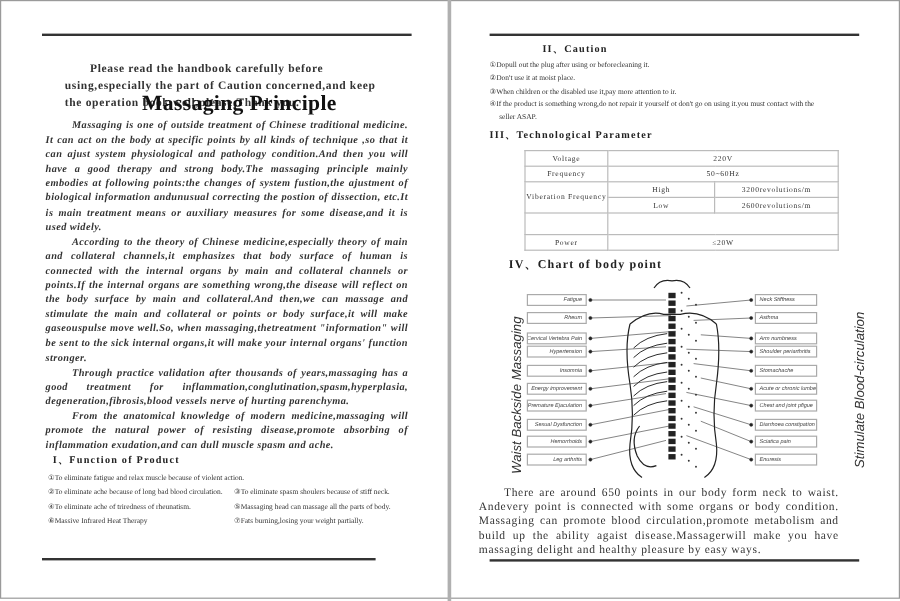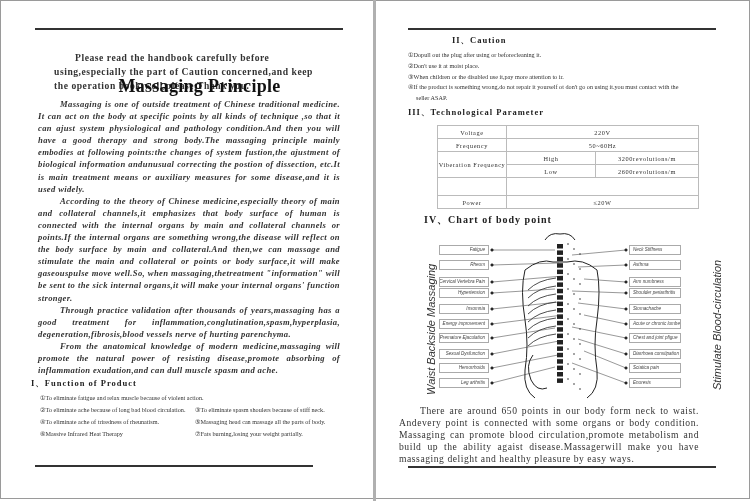--- a/index.html
+++ b/index.html
@@ -43,21 +43,21 @@
 <div class="intro">
     <p class="l1">Please read the handbook carefully before using,especially the part of Caution concerned,and keep the operation book well,please,Thank you.</p>
   </div>
 <div class="title">Massaging Principle</div>
 <div class="body-text">
   <p>Massaging is one of outside treatment of Chinese traditional medicine. It can act on the body at specific points by all kinds of technique ,so that it can ajust system physiological and pathology condition.And then you will have a good therapy and strong body.The massaging principle mainly embodies at following points:the changes of system fustion,the ajustment of biological information andunusual correcting the postion of dissection, etc.It is main treatment means or auxiliary measures for some disease,and it is used widely.</p>
   <p>According to the theory of Chinese medicine,especially theory of main and collateral channels,it emphasizes that body surface of human is connected with the internal organs by main and collateral channels or points.If the internal organs are something wrong,the disease will reflect on the body surface by main and collateral.And then,we can massage and stimulate the main and collateral or points or body surface,it will make gaseouspulse move well.So, when massaging,thetreatment "information" will be sent to the sick internal organs,it will make your internal organs' function stronger.</p>
   <p>Through practice validation after thousands of years,massaging has a good treatment for inflammation,conglutination,spasm,hyperplasia, degeneration,fibrosis,blood vessels nerve of hurting parenchyma.</p>
   <p>From the anatomical knowledge of modern medicine,massaging will promote the natural power of resisting disease,promote absorbing of inflammation exudation,and can dull muscle spasm and ache.</p>
 </div>
-<div class="sec-h" style="left:31px;top:378px;text-align:center;">I、Function of Product</div>
+<div class="sec-h" style="left:44px;top:378px;text-align:center;">I、Function of Product</div>
 <div class="flist">
   <div class="frow" style="top:0px;">①To eliminate fatigue and relax muscle because of violent action.</div>
   <div class="frow" style="top:12px;">②To eliminate ache because of long bad blood circulation.</div>
   <div class="frow" style="top:12px;left:155px;">③To eliminate spasm shoulers because of stiff neck.</div>
   <div class="frow" style="top:24px;">④To eliminate ache of triredness of rheunatism.</div>
   <div class="frow" style="top:24px;left:155px;">⑤Massaging head can massage all the parts of body.</div>
   <div class="frow" style="top:36px;">⑥Massive Infrared Heat Therapy</div>
   <div class="frow" style="top:36px;left:155px;">⑦Fats burning,losing your weight partially.</div>
 </div>
 <div class="rule" style="left:35px;top:465px;width:278px;"></div>

